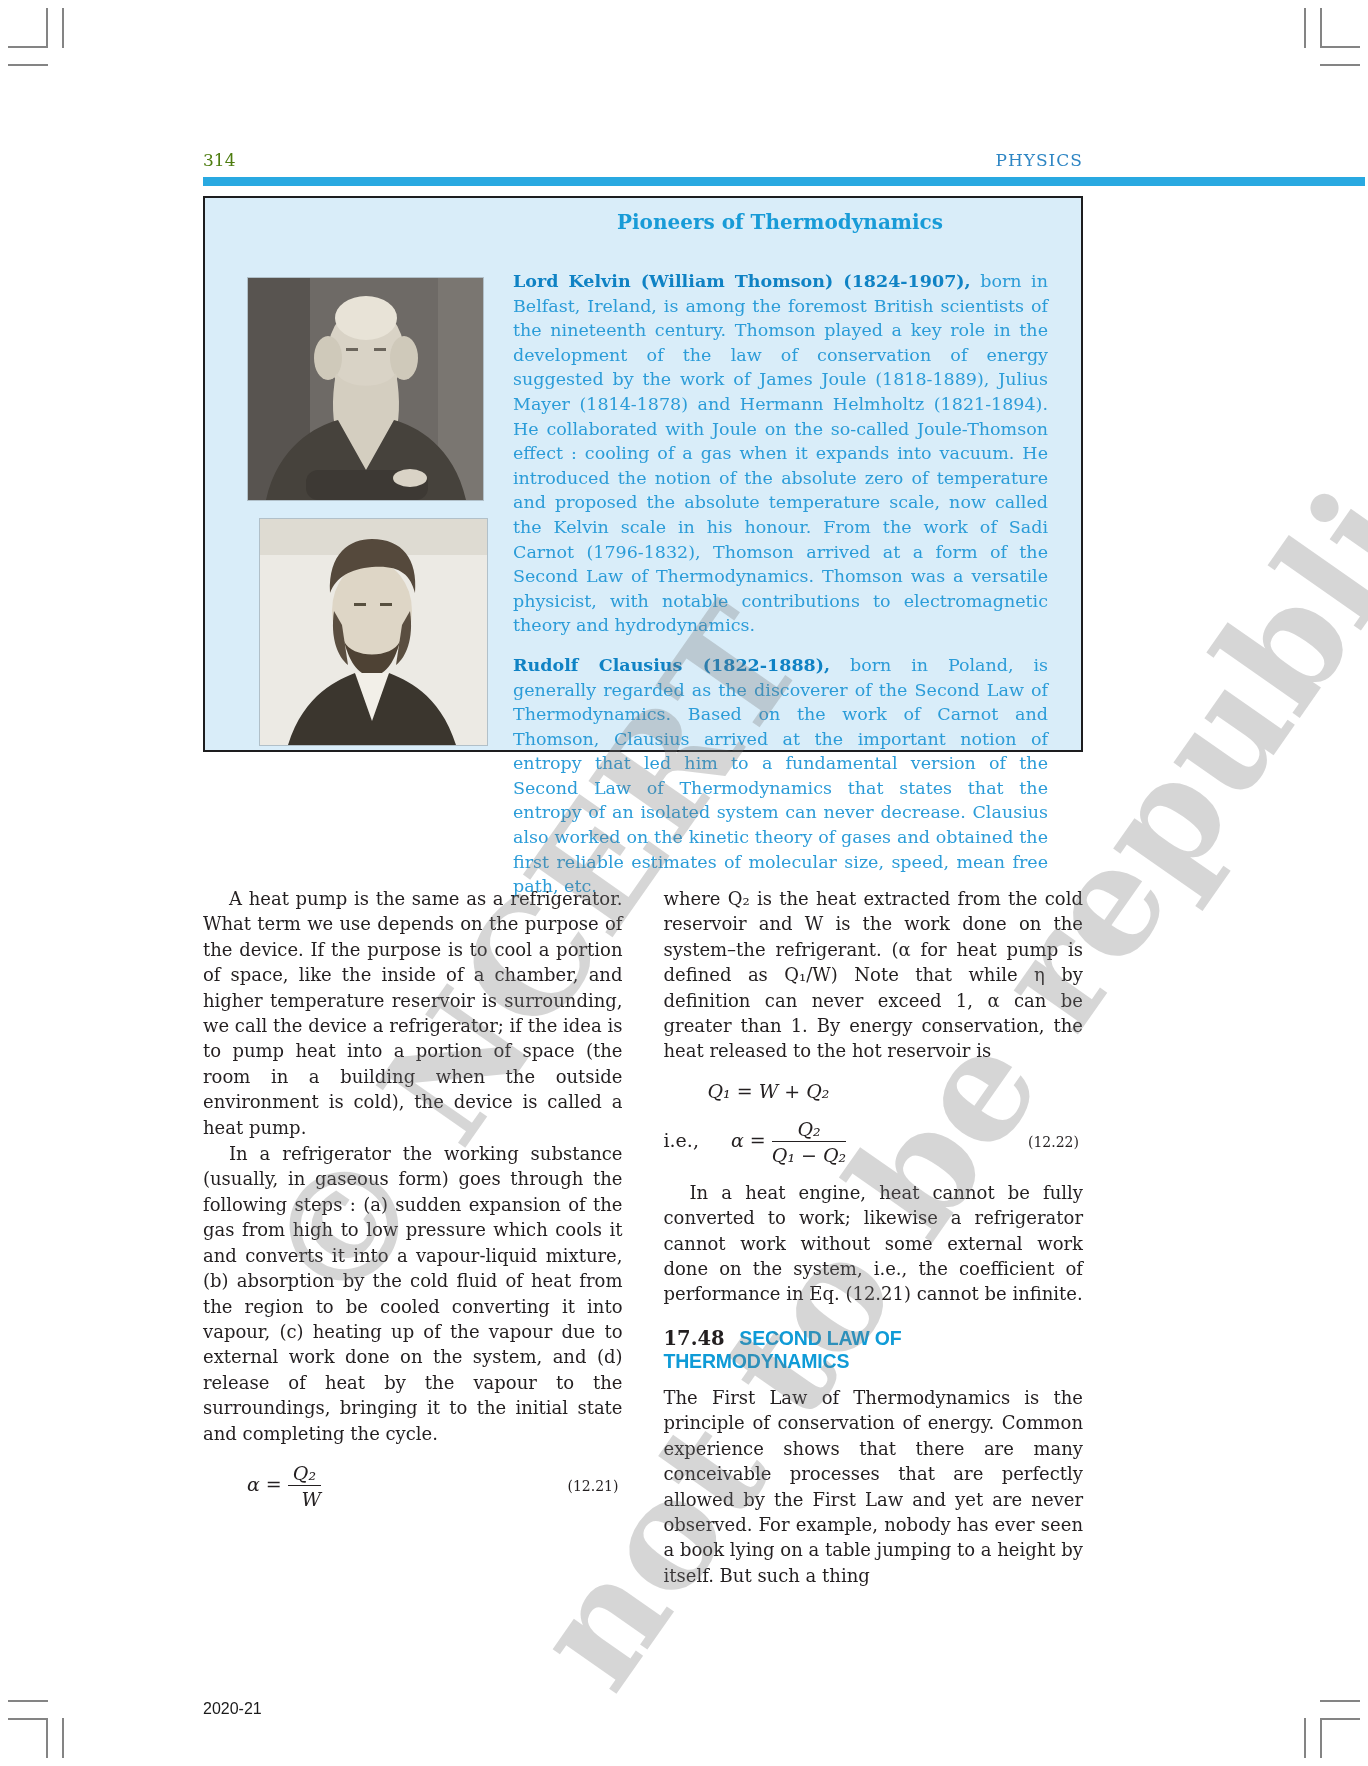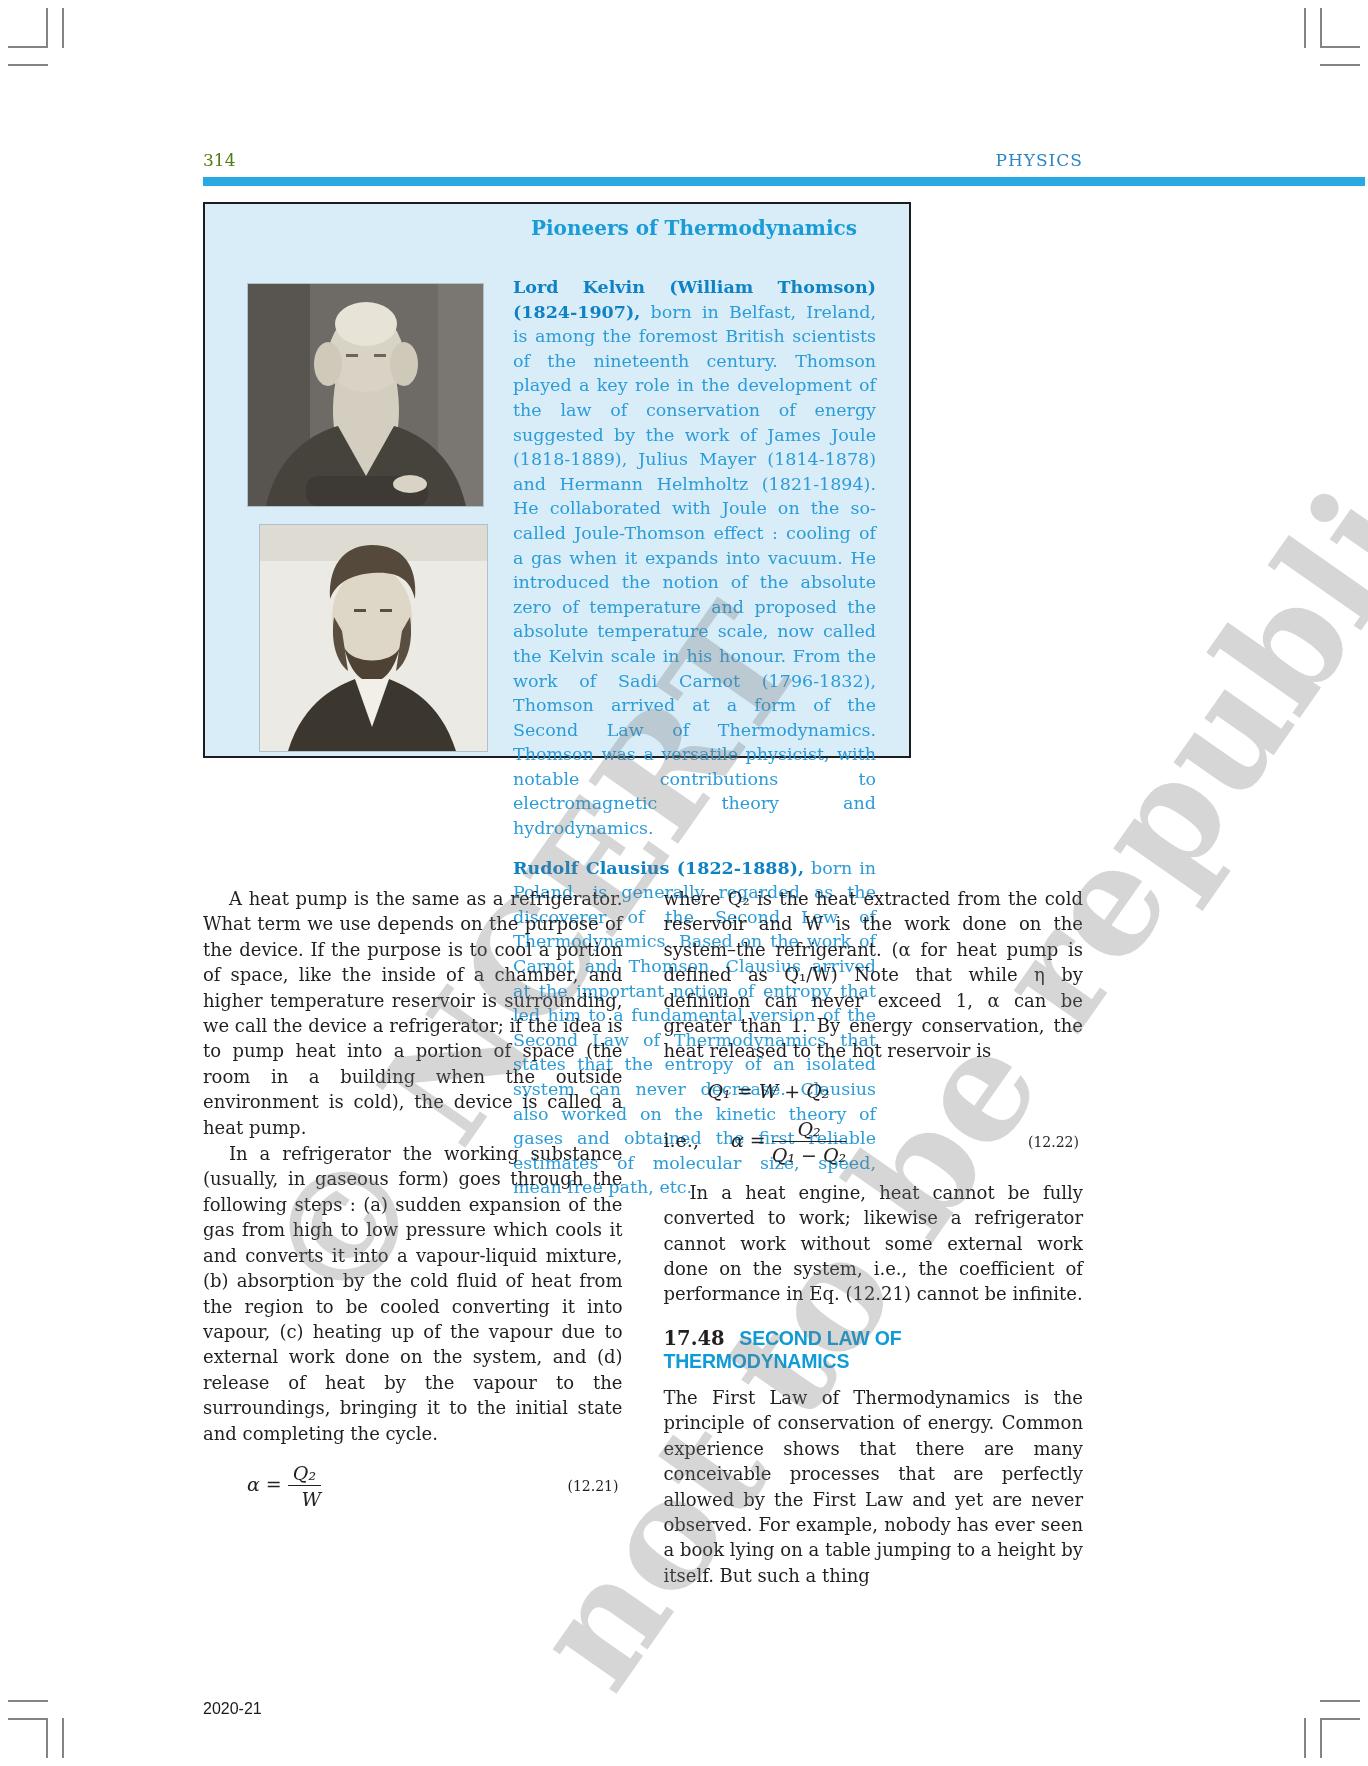--- a/index.html
+++ b/index.html
@@ -8,21 +8,21 @@
 
   
   .cm{position:absolute;background:#848484;}
 
   
   .page-number{position:absolute;left:203px;top:150px;font-size:17px;color:#4d7c0f;}
   .running-head{position:absolute;right:285px;top:150px;font-size:17px;color:#2e86c4;letter-spacing:1px;}
   .header-rule{position:absolute;left:203px;right:3px;top:177px;height:9px;background:#29a9e1;}
 
   
-  .pioneer-box{position:absolute;left:203px;top:202px;width:708px;height:556px;
+  .pioneer-box{position:absolute;left:203px;top:196px;width:880px;height:556px;
                background:#d9edf9;border:2.5px solid #1d1d1f;box-sizing:border-box;}
   .pioneer-title{position:absolute;left:290px;right:16px;top:12px;margin:0;text-align:center;
                  font-size:20px;font-weight:bold;color:#189bd7;}
   .photo{position:absolute;box-shadow:0 0 0 1px rgba(60,60,60,.25);}
   .photo.kelvin{left:43px;top:80px;width:235px;height:222px;}
   .photo.clausius{left:55px;top:321px;width:227px;height:226px;}
   .photo svg{display:block;width:100%;height:100%;}
   .box-text{position:absolute;left:293px;right:18px;top:56px;}
   .box-text p{margin:15px;text-align:justify;font-size:17.5px;line-height:24.6px;color:#2b9cd8;}
   .box-text p + p{margin-top:13px;}

